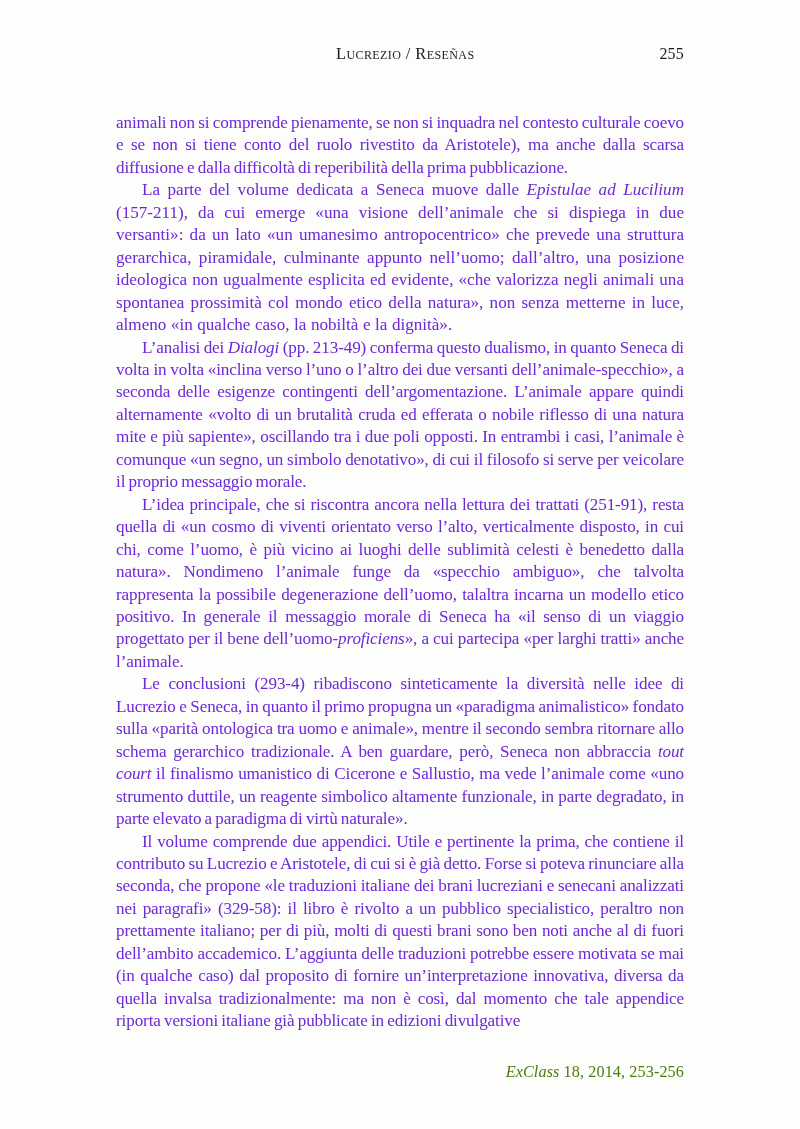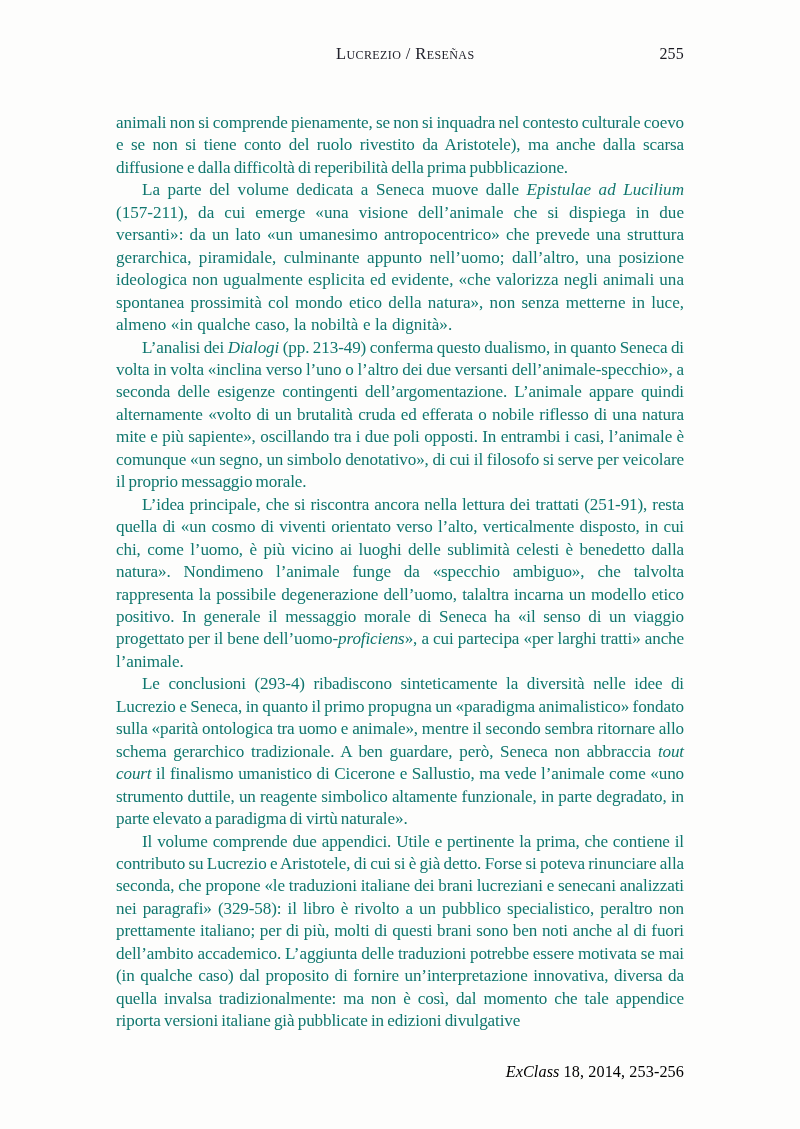--- a/index.html
+++ b/index.html
@@ -51,21 +51,21 @@
     width: 568px;
   }
   p.para {
     margin: 0;
     text-align: justify;
     text-justify: inter-word;
     font-size: 17.1px;
     line-height: 22.45px;
     text-indent: 26px;
     hyphens: none;
-    color: #0f766e;
+    color: #6d28d9;
   }
   p.para.first {
     text-indent: 0;
   }
   
   p.tight {
     word-spacing: -0.9px;
     letter-spacing: -0.12px;
   }
   p.loose {
@@ -74,21 +74,21 @@
   i { }
 
   
   .footer {
     position: absolute;
     left: 116px;
     top: 1063px;
     width: 568px;
     text-align: right;
     font-size: 16.2px;
-    color: #000000;
+    color: #4d7c0f;
     letter-spacing: 0.1px;
   }
 </style>
 </head>
 <body>
 
 <div class="page">
 
   <div class="running-head">
     <span class="rh-title">Lucrezio / Reseñas</span>

